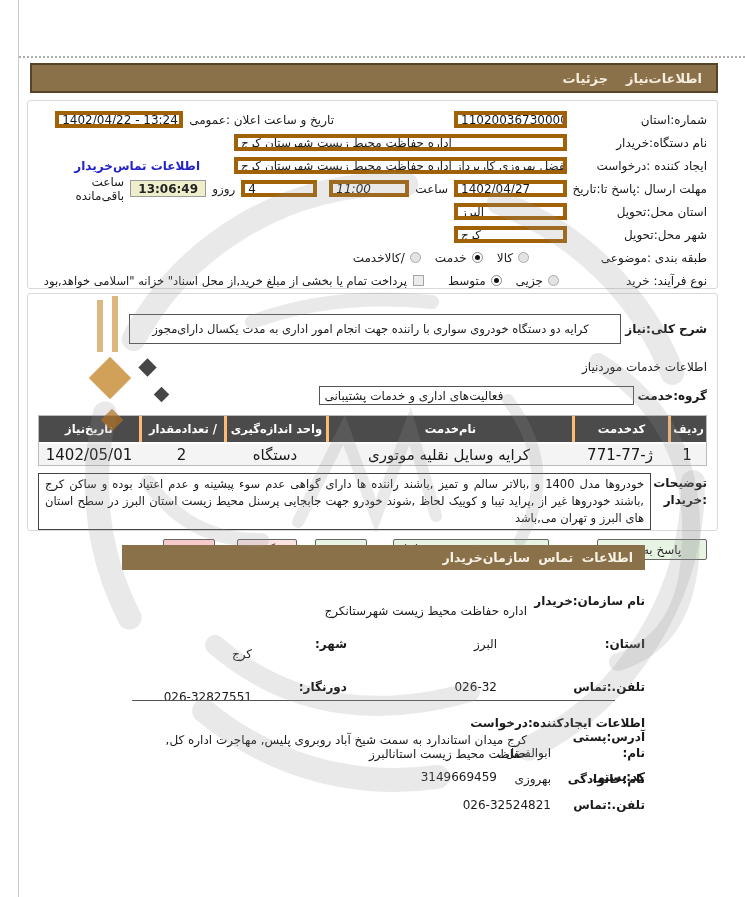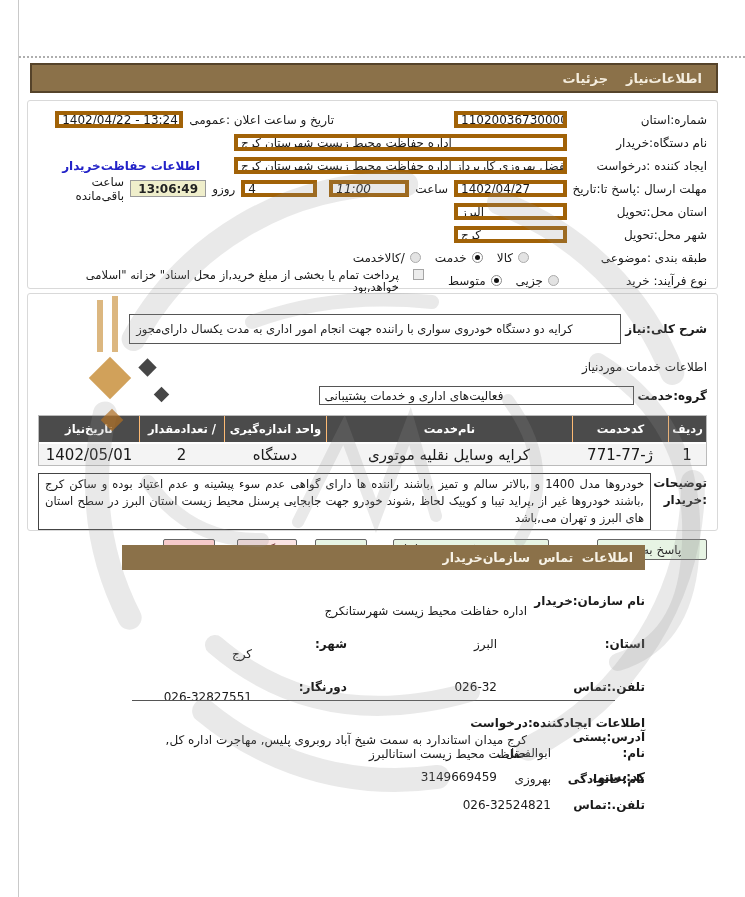--- a/index.html
+++ b/index.html
@@ -43,36 +43,36 @@
   .countdown{background:#efeecb;border:1px solid #9a9a9a;font-weight:bold;color:#222;justify-content:center;}
   .link{color:#2323c8;font-weight:bold;margin-right:34px;cursor:pointer;}
   .gap120{margin-right:120px;}
   .sm{margin:0 6px;}
 
   .radio{width:11px;height:11px;flex:0 0 11px;border-radius:50%;background:#e3e3e3;border:1px solid #ababab;box-sizing:border-box;position:relative;}
   .radio.checked{background:#fff;border-color:#8a8a8a;}
   .radio.checked::after{content:"";position:absolute;inset:2px;border-radius:50%;background:#111;}
   .opt{display:flex;align-items:center;column-gap:5px;margin-left:14px;}
   .checkbox{width:11px;height:11px;flex:0 0 11px;background:#ececec;border:1px solid #a5a5a5;box-sizing:border-box;}
-  .cbwrap{display:flex;align-items:flex-start;column-gap:14px;margin-right:10px;max-width:392px;line-height:12px;font-size:11.5px;}
+  .cbwrap{display:flex;align-items:flex-start;column-gap:6px;margin-right:10px;max-width:392px;line-height:12px;font-size:11.5px;}
 
   
   .descrow{display:flex;align-items:center;margin-top:10px;}
   .boldlabel{font-weight:bold;}
   .descbox{height:30px;width:492px;margin-right:4px;border:1px solid #555;background:#fff;box-sizing:border-box;
-    display:flex;align-items:center;justify-content:flex-end;padding:0 6px;white-space:nowrap;overflow:hidden;font-size:11.5px;}
+    display:flex;align-items:center;justify-content:flex-end;padding:0 22px;white-space:nowrap;overflow:hidden;font-size:11.5px;}
   .services-title{margin-top:16px;font-weight:normal;}
   .grouprow{display:flex;align-items:center;margin-top:12px;}
   .groupbox{height:19px;width:315px;margin-right:4px;border:1px solid #555;background:#fff;box-sizing:border-box;
     display:flex;align-items:center;justify-content:flex-end;padding:0 5px;white-space:nowrap;text-align:right;}
 
   .stable{margin-top:10px;border:1px solid #bbb;}
   .thead,.trow{display:grid;grid-template-columns:38px 96px 1fr 102px 85px 100px;}
   .thead{background:#4b4b4b;color:#fff;font-weight:bold;}
-  .thead > div{height:26px;display:flex;align-items:center;justify-content:center;border-left:1px solid #fdba74;font-size:11.5px;}
+  .thead > div{height:26px;display:flex;align-items:center;justify-content:center;border-left:3px solid #fdba74;font-size:11.5px;}
   .thead > div:last-child{border-left:none;}
   .trow{background:#f4f4f4;border-top:2px solid #fff;}
   .trow > div{height:21px;display:flex;align-items:center;justify-content:center;font-size:15px;}
 
   .notesrow{display:flex;align-items:stretch;margin-top:7px;}
   .noteslabel{width:56px;flex:0 0 56px;font-weight:bold;line-height:17px;padding-top:2px;}
   .notesbox{flex:1;border:1px solid #444;background:#fff;box-sizing:border-box;padding:2px 6px;line-height:17px;font-size:11.5px;text-align:justify;}
 
   .btnrow{display:flex;align-items:center;margin-top:9px;}
   .btn{
@@ -130,21 +130,21 @@
       <span class="flabel">نام دستگاه:خریدار</span>
       <div class="vbox w333">
           <span>اداره حفاظت محیط زیست شهرستان کرج</span>
         </div>
     </div>
     <div class="frow">
       <span class="flabel">ایجاد کننده :درخواست</span>
       <div class="vbox w333">
           <span>ابوالفضل بهروزی کارپرداز اداره حفاظت محیط زیست شهرستان کرج</span>
         </div>
-      <span class="link">اطلاعات حفاظت‌خریدار</span>
+      <span class="link">اطلاعات تماس‌خریدار</span>
     </div>
     <div class="frow">
       <span class="flabel">مهلت ارسال :پاسخ تا:تاریخ</span>
       <div class="vbox w113">
           <span class="ltr">1402/04/27</span>
         </div>
       <span class="sm">ساعت</span>
       <div class="vbox w80">
           <span class="ltr">11:00</span>
         </div>

